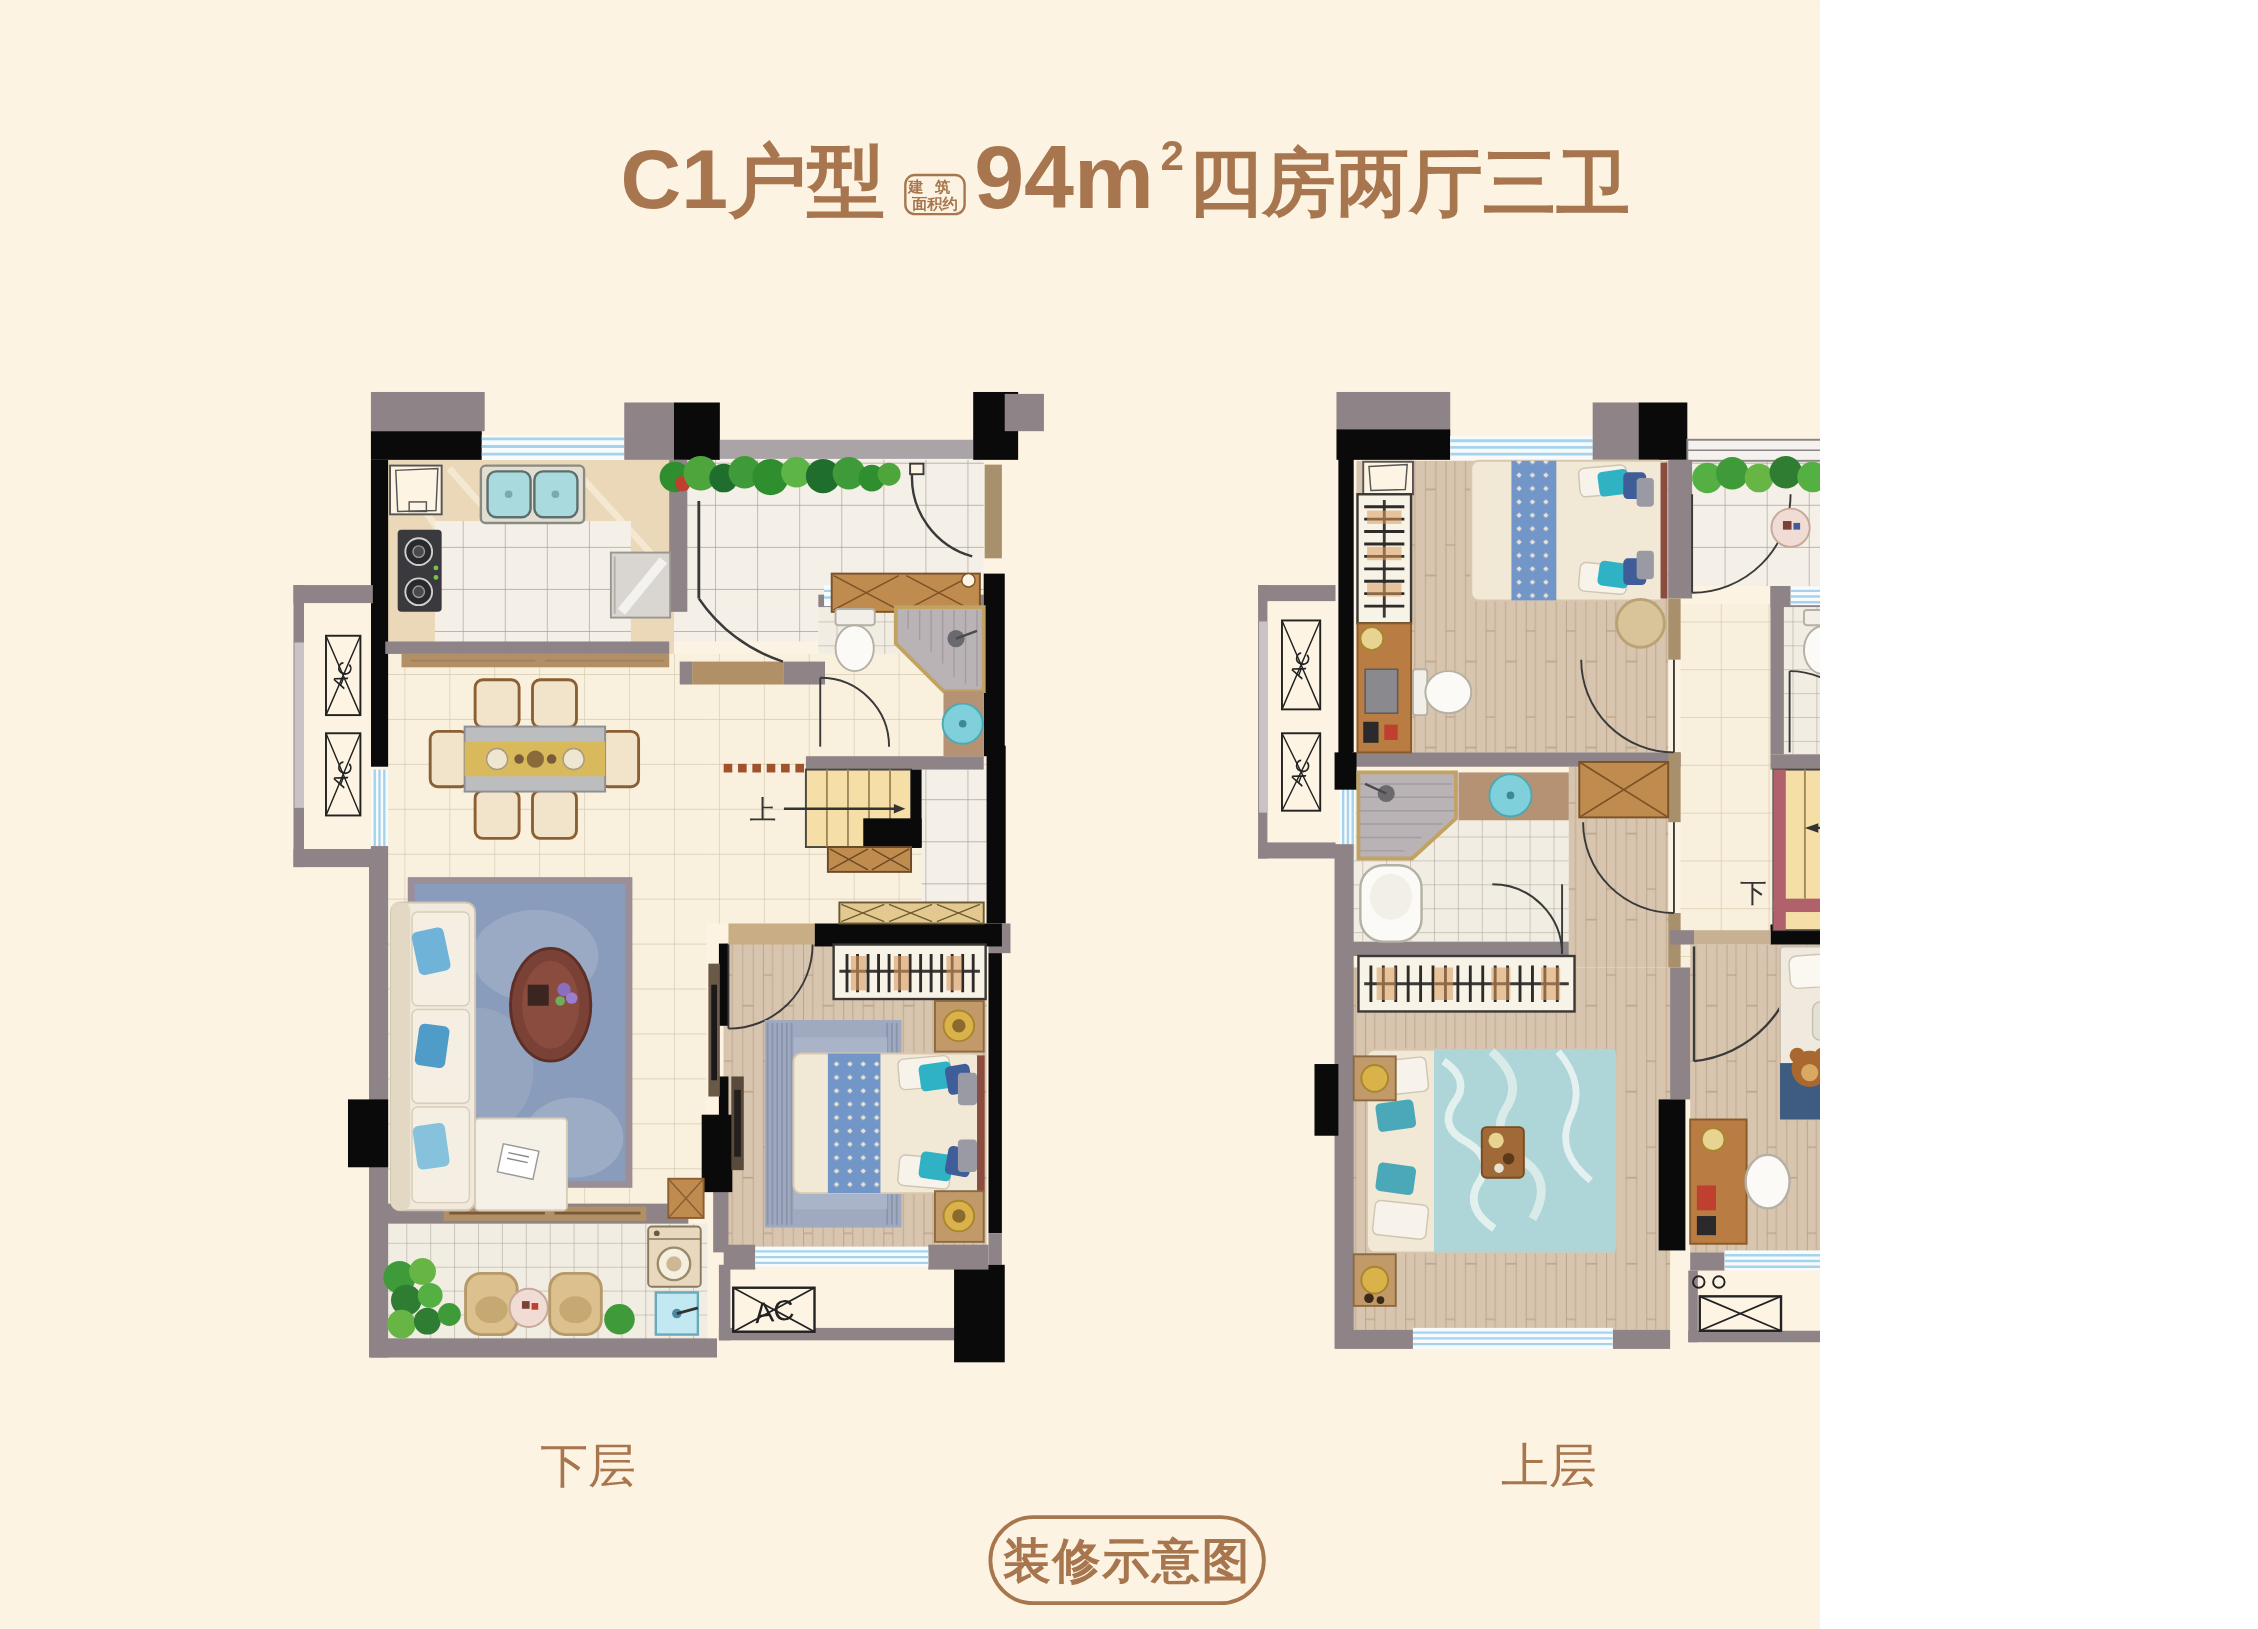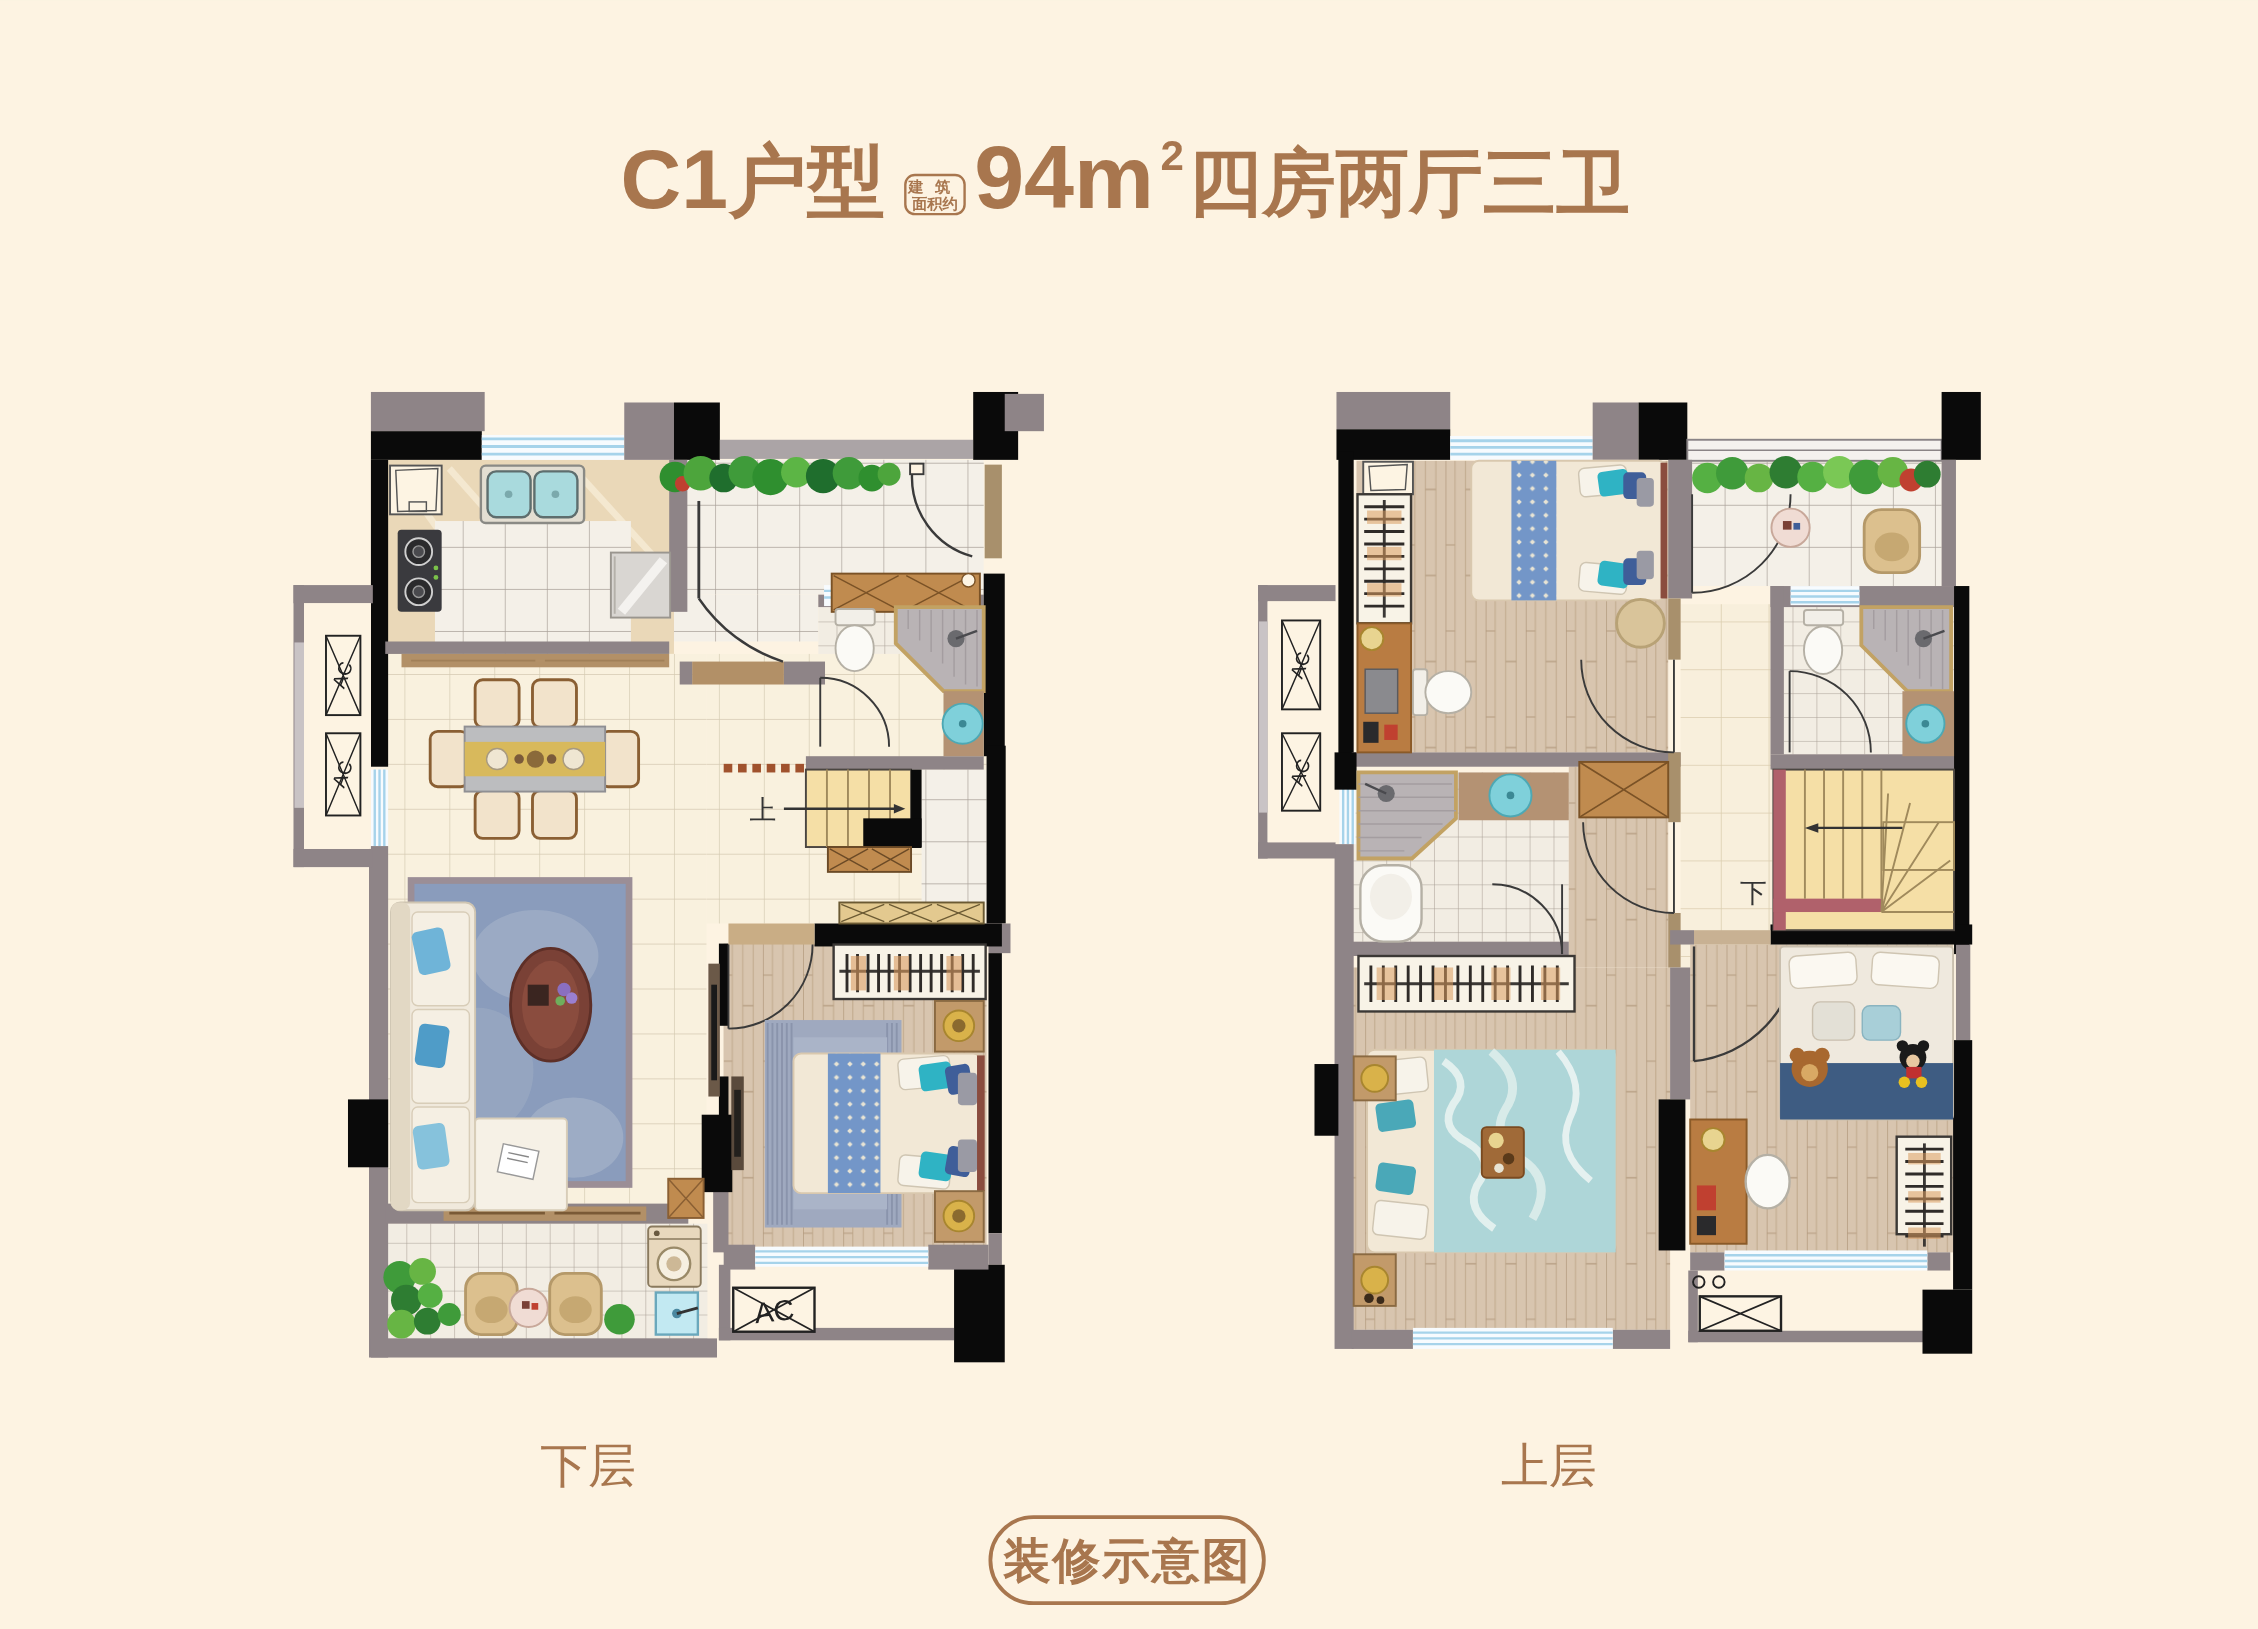--- a/index.html
+++ b/index.html
@@ -1,14 +1,14 @@
 <!DOCTYPE html>
 <html><head><meta charset="utf-8"><style>
 html,body{margin:0;padding:0;}
-#page{position:relative;width:2258px;height:1630px;background:#86efac;font-family:"Liberation Sans",sans-serif;overflow:hidden;}
+#page{position:relative;width:1820px;height:1630px;background:#86efac;font-family:"Liberation Sans",sans-serif;overflow:hidden;}
 </style></head>
 <body>
 <div id="page">
 <svg width="2259" height="1630" viewBox="0 0 2363 1705">
 <defs>
 <pattern id="tileL" width="47" height="47" patternUnits="userSpaceOnUse">
           <rect width="47" height="47" fill="#f9f1de"></rect>
           <path d="M47 0H0V47" fill="none" stroke="#d5cab2" stroke-width="1.4"></path>
         </pattern>
 <pattern id="tileS" width="44" height="44" patternUnits="userSpaceOnUse">

